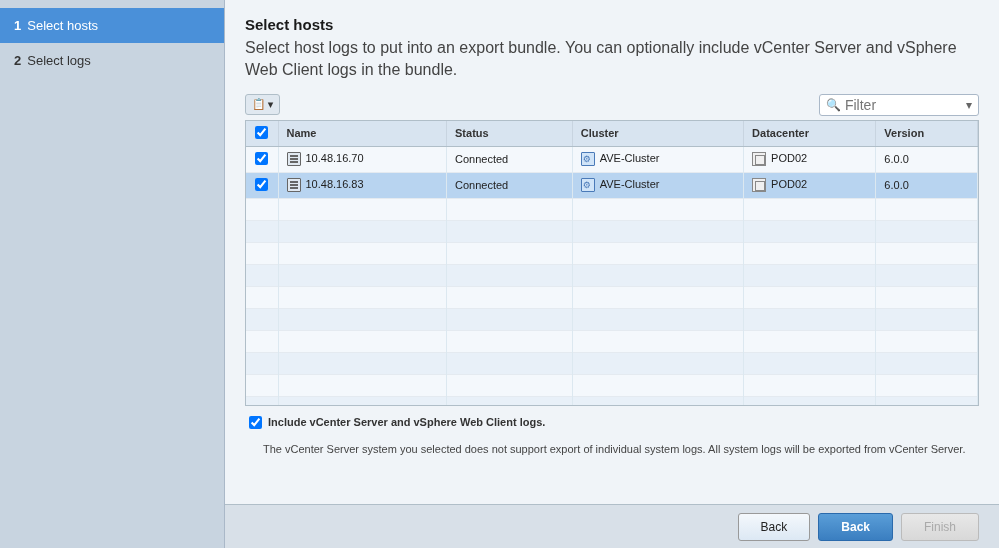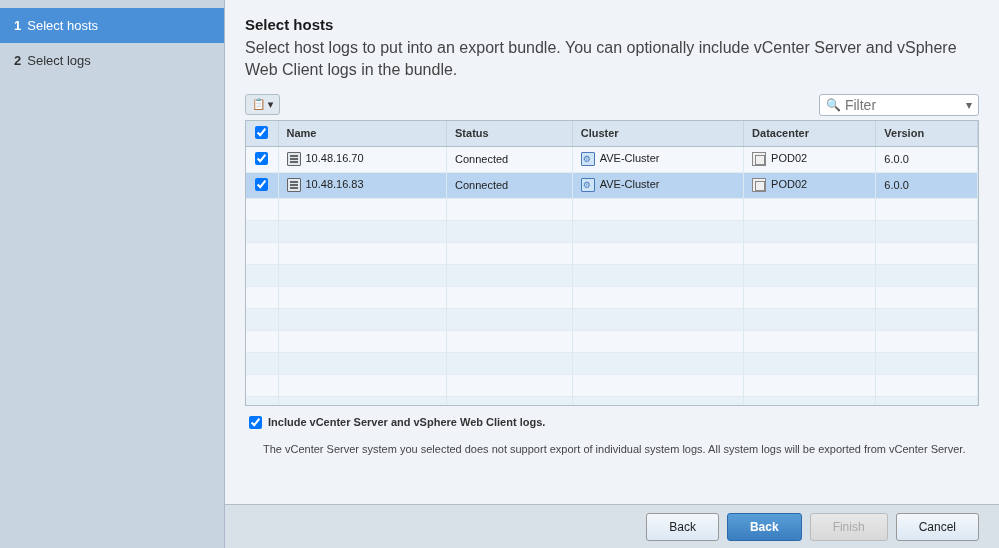--- a/index.html
+++ b/index.html
@@ -501,15 +501,14 @@
       </div>
       <div class="footer-note">The vCenter Server system you selected does not support export of individual system logs. All system logs will be exported from vCenter Server.</div>
     </div>
 
   </div>
 
   <div class="button-footer">
     <button class="btn btn-default">Back</button>
     <button class="btn btn-primary">Back</button>
     <button class="btn btn-disabled">Finish</button>
-    <button class="btn btn-default">Cancel</button>
   </div>
 </div>
 
 </body></html>

